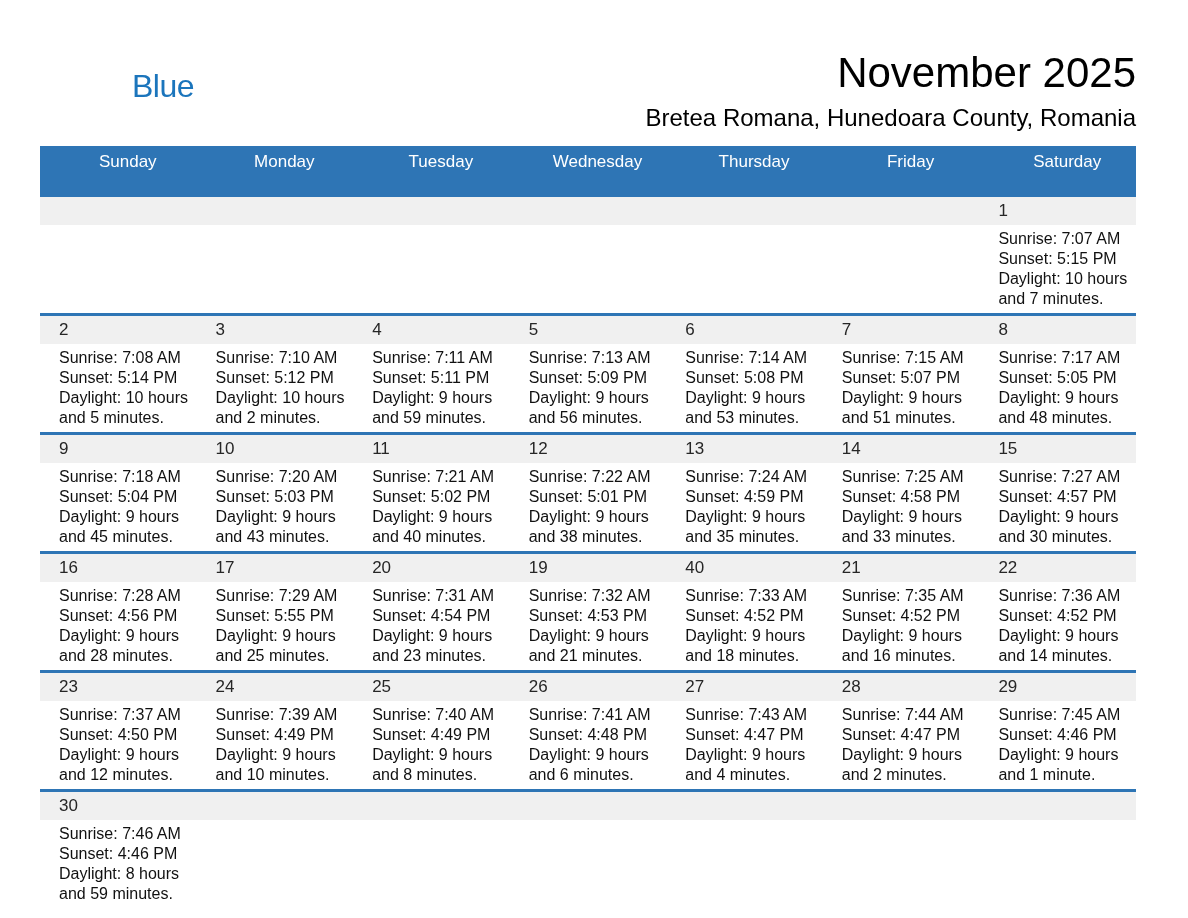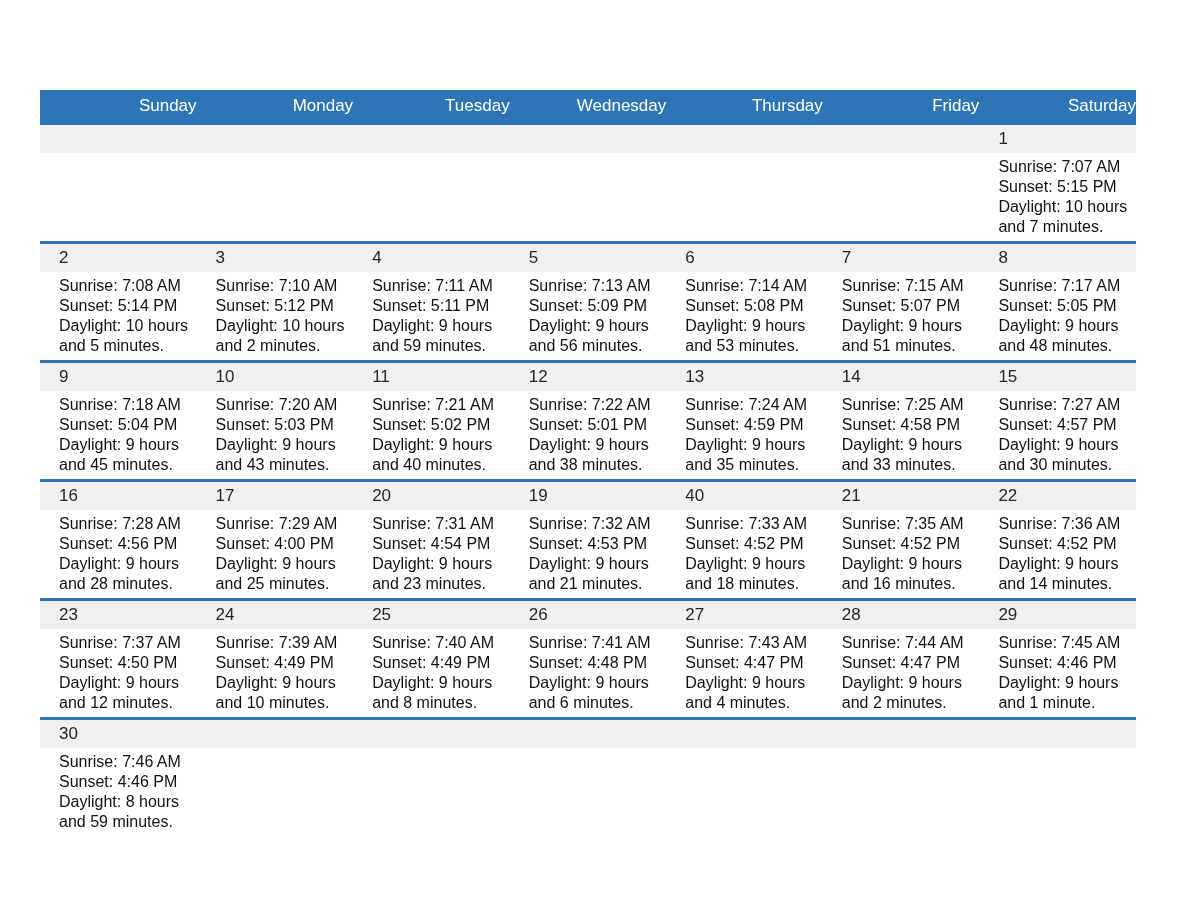--- a/index.html
+++ b/index.html
@@ -11,33 +11,38 @@
   .logo{margin-top:26px;padding-left:12px;line-height:1;}
   .logo-line1{display:flex;align-items:flex-end;font-size:32px;color:#1f1f1f;letter-spacing:-0.5px;}
   .logo-tri{display:inline-block;width:31px;height:22px;background:#1B75BC;clip-path:polygon(0 0,100% 62%,100% 100%,8% 100%);margin-left:2px;margin-bottom:3px;}
   .logo-line2{font-size:32px;color:#1B75BC;margin-top:-6px;padding-left:80px;letter-spacing:-0.5px;}
   .titles{text-align:right;}
   .month-title{font-size:42px;line-height:46px;color:#000;}
   .location-subtitle{font-size:24px;line-height:28px;margin-top:8px;color:#000;}
 
   
   table.calendar{border-collapse:collapse;table-layout:fixed;width:1096px;margin:14px 0 0 40px;}
-  thead th{background:#2E75B5;color:#ffffff;font-weight:400;text-align:right;font-size:17px;padding:6px 0 6px 19px;}
+  thead th{background:#2E75B5;color:#ffffff;font-weight:400;text-align:center;font-size:17px;padding:6px 0 22px 19px;}
   tbody tr{border-top:3px solid #2E75B5;}
   td{vertical-align:top;padding:0;}
   .num{background:#F0F0F0;font-size:17px;color:#262626;padding:4px 0 3px 19px;min-height:21px;}
   .info{padding:4px 8px 4px 19px;font-size:16px;line-height:20px;color:#111;}
   .ln{white-space:nowrap;overflow:visible;}
 </style>
 </head>
 <body>
 
 <div class="page">
   <div class="header">
     <div class="logo">
+      <div class="logo-line2">Blue</div>
+    </div>
+    <div class="titles">
+      <div class="month-title">November 2025</div>
+      <div class="location-subtitle">Bretea Romana, Hunedoara County, Romania</div>
     </div>
   </div>
 
   <table class="calendar">
     <thead>
       <tr>
         <th>Sunday</th>
         <th>Monday</th>
         <th>Tuesday</th>
         <th>Wednesday</th>
@@ -213,21 +218,21 @@
               <div class="ln">Sunrise: 7:28 AM</div>
               <div class="ln">Sunset: 4:56 PM</div>
               <div class="ln">Daylight: 9 hours</div>
               <div class="ln">and 28 minutes.</div>
             </div>
           </td>
         <td>
             <div class="num">17</div>
             <div class="info">
               <div class="ln">Sunrise: 7:29 AM</div>
-              <div class="ln">Sunset: 4:00 PM</div>
+              <div class="ln">Sunset: 5:55 PM</div>
               <div class="ln">Daylight: 9 hours</div>
               <div class="ln">and 25 minutes.</div>
             </div>
           </td>
         <td>
             <div class="num">20</div>
             <div class="info">
               <div class="ln">Sunrise: 7:31 AM</div>
               <div class="ln">Sunset: 4:54 PM</div>
               <div class="ln">Daylight: 9 hours</div>

